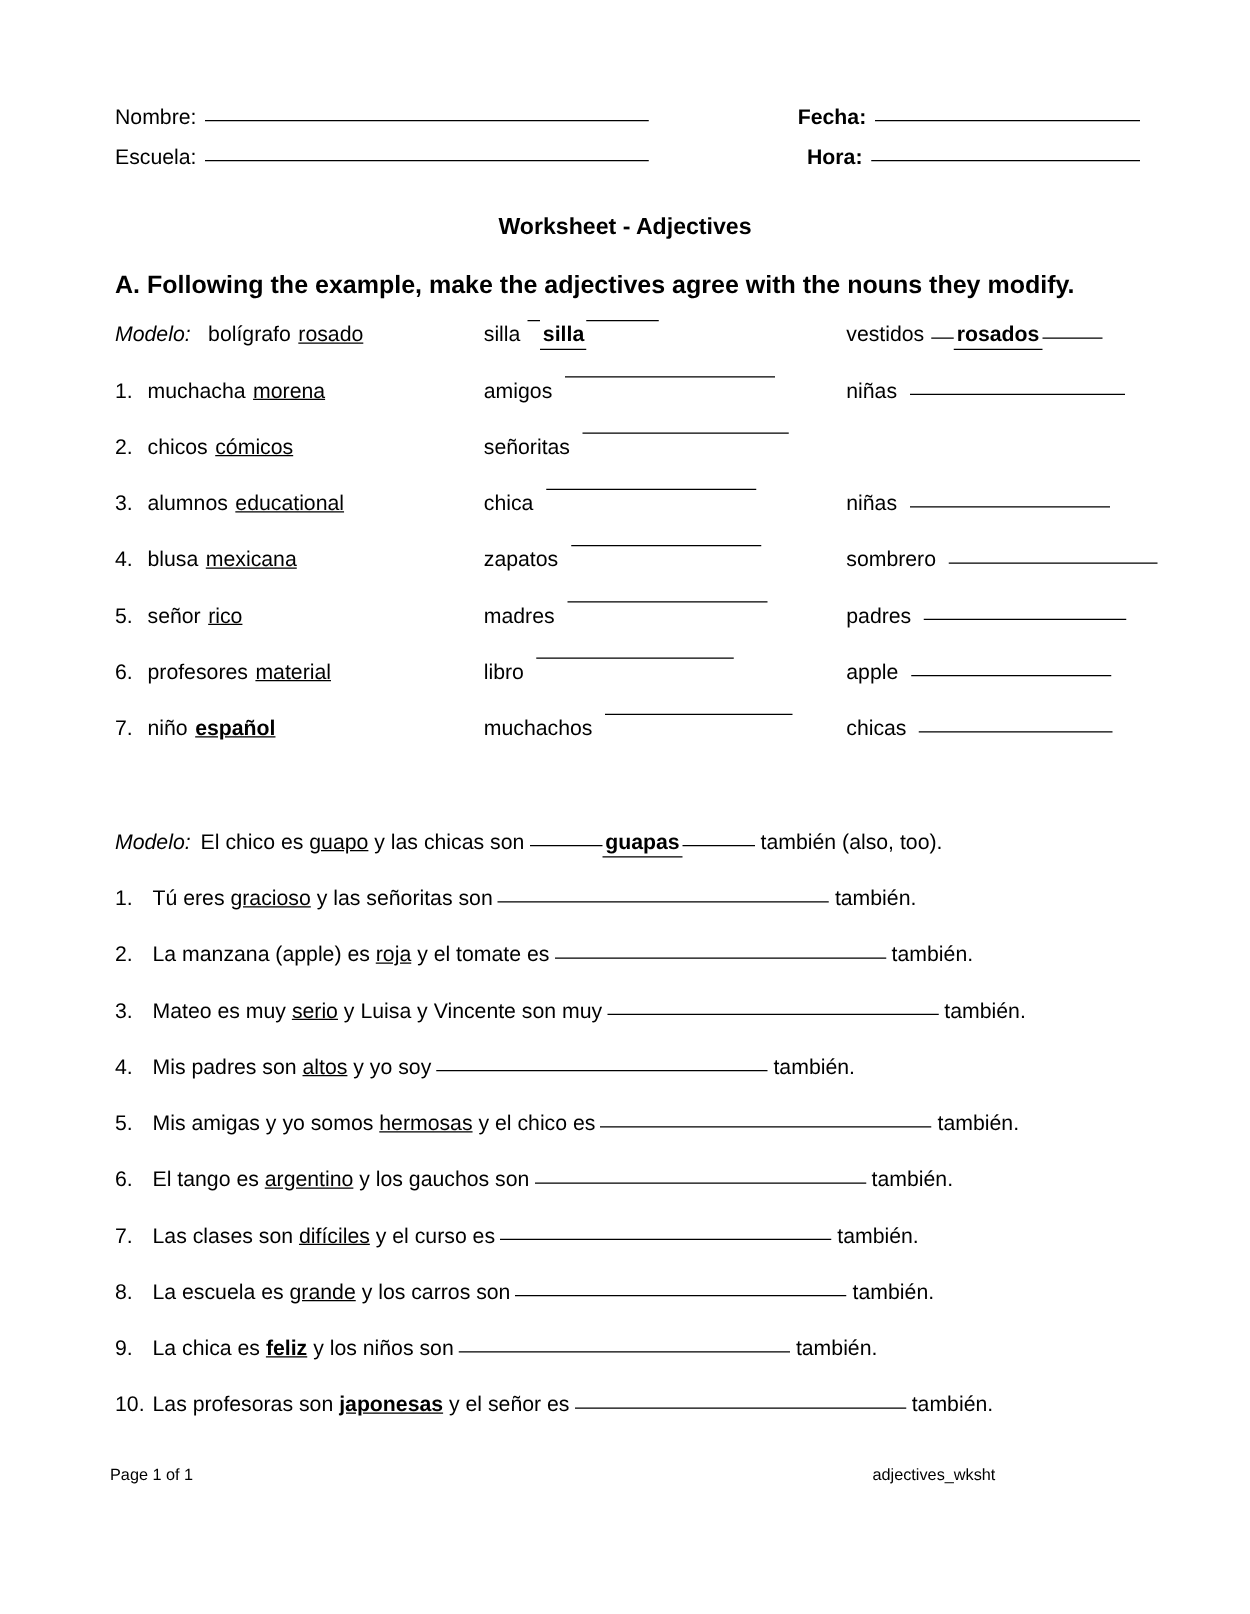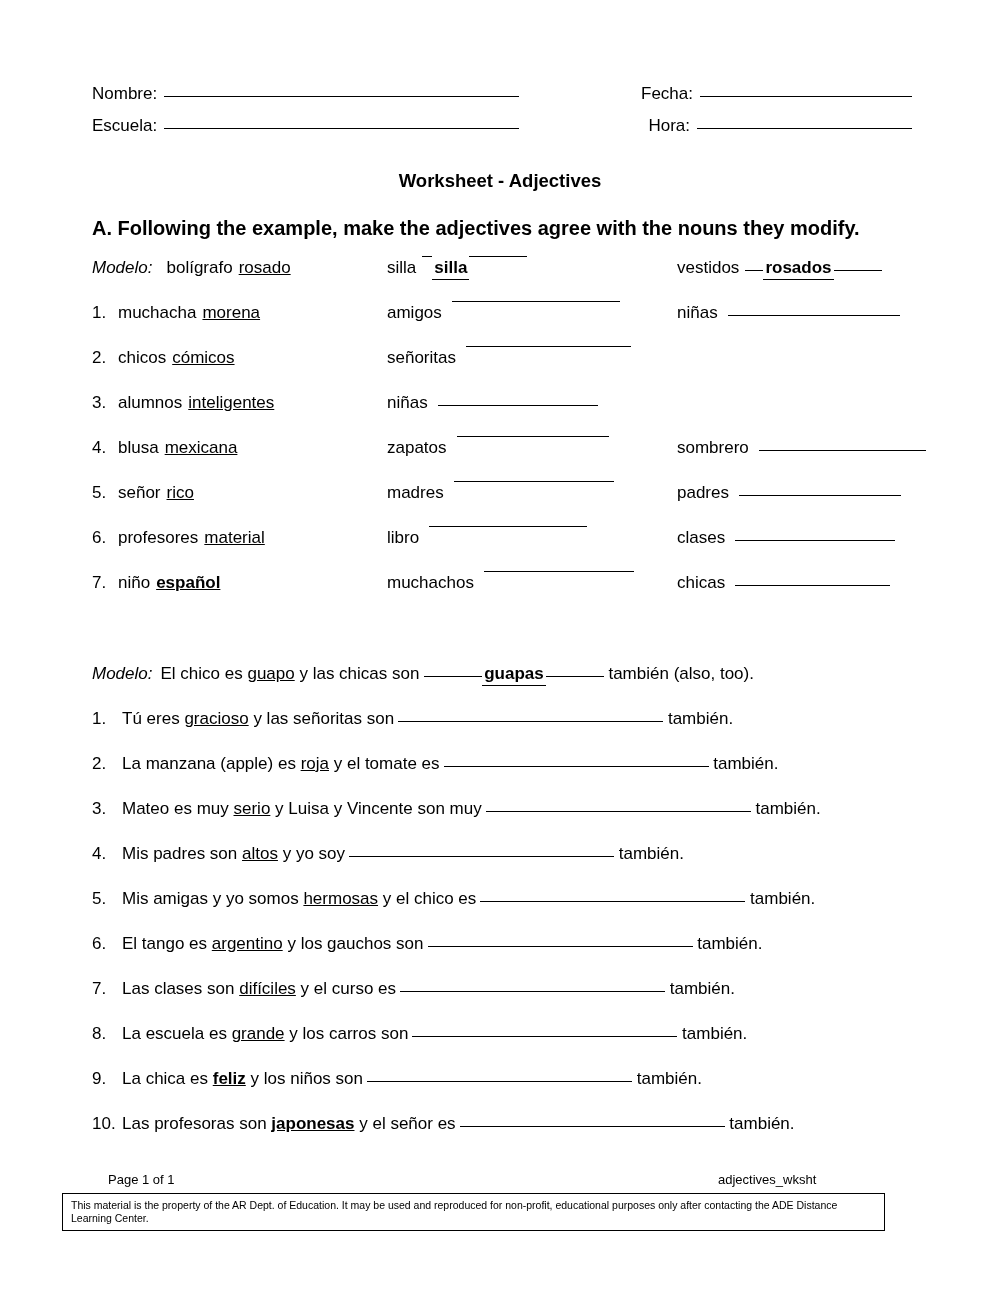--- a/index.html
+++ b/index.html
@@ -35,21 +35,21 @@
   .header-row {
     display: flex;
     align-items: baseline;
     margin-bottom: 12px;
   }
   .hdr-left, .hdr-right {
     display: flex;
     align-items: baseline;
   }
   .hdr-left { width: 570px; }
-  .hdr-right { flex: 1; }
+  .hdr-right { flex: 1; font-weight: bold; }
   .hdr-label {
     font-size: 17px;
     white-space: nowrap;
   }
   .hdr-rule {
     border-bottom: 1.4px solid #000;
     height: 0;
     margin-left: 7px;
     position: relative;
     top: -2px;
@@ -180,21 +180,21 @@
   .b-modelo-label {
     font-style: italic;
     margin-right: 8px;
   }
   .sp { white-space: pre; }
 
   
   .footer-line {
     position: absolute;
     top: 1172px;
-    left: 108px;
+    left: 88px;
     right: 88px;
     display: flex;
     font-size: 13px;
     align-items: flex-end;
   }
   .footer-page { flex: none; }
   .footer-file {
     position: absolute;
     left: 610px;
   }
@@ -289,21 +289,25 @@
       <div class="a-col2">
         <span class="a-noun">señoritas</span>
         <span class="blank" style="width:165px"></span>
       </div>
     </div>
 
     <div class="a-row">
       <div class="a-col1">
         <span class="a-num">3.</span>
         <span class="a-noun">alumnos</span>
-        <span class="u">inteligentes</span>
+        <span class="u">educational</span>
+      </div>
+      <div class="a-col2">
+        <span class="a-noun">chica</span>
+        <span class="blank" style="width:168px"></span>
       </div>
       <div class="a-col3">
         <span class="a-noun">niñas</span>
         <span class="blank" style="width:160px"></span>
       </div>
     </div>
 
     <div class="a-row">
       <div class="a-col1">
         <span class="a-num">4.</span>
@@ -340,21 +344,21 @@
       <div class="a-col1">
         <span class="a-num">6.</span>
         <span class="a-noun">profesores</span>
         <span class="u">material</span>
       </div>
       <div class="a-col2">
         <span class="a-noun">libro</span>
         <span class="blank" style="width:158px"></span>
       </div>
       <div class="a-col3">
-        <span class="a-noun">clases</span>
+        <span class="a-noun">apple</span>
         <span class="blank" style="width:160px"></span>
       </div>
     </div>
 
     <div class="a-row">
       <div class="a-col1">
         <span class="a-num">7.</span>
         <span class="a-noun">niño</span>
         <span class="bu">español</span>
       </div>
@@ -506,15 +510,14 @@
         <span class="sp">&nbsp;</span>
         <span>también.</span>
     </div>
   </div>
 
   <div class="footer-line">
     <span class="footer-page">Page 1 of 1</span>
     <span class="footer-file">adjectives_wksht</span>
   </div>
 
-  <div class="notice">This material is the property of the AR Dept. of Education.   It may be used and reproduced for non-profit, educational purposes only after contacting the ADE Distance Learning Center.</div>
 
 </div>
 
 </body></html>

